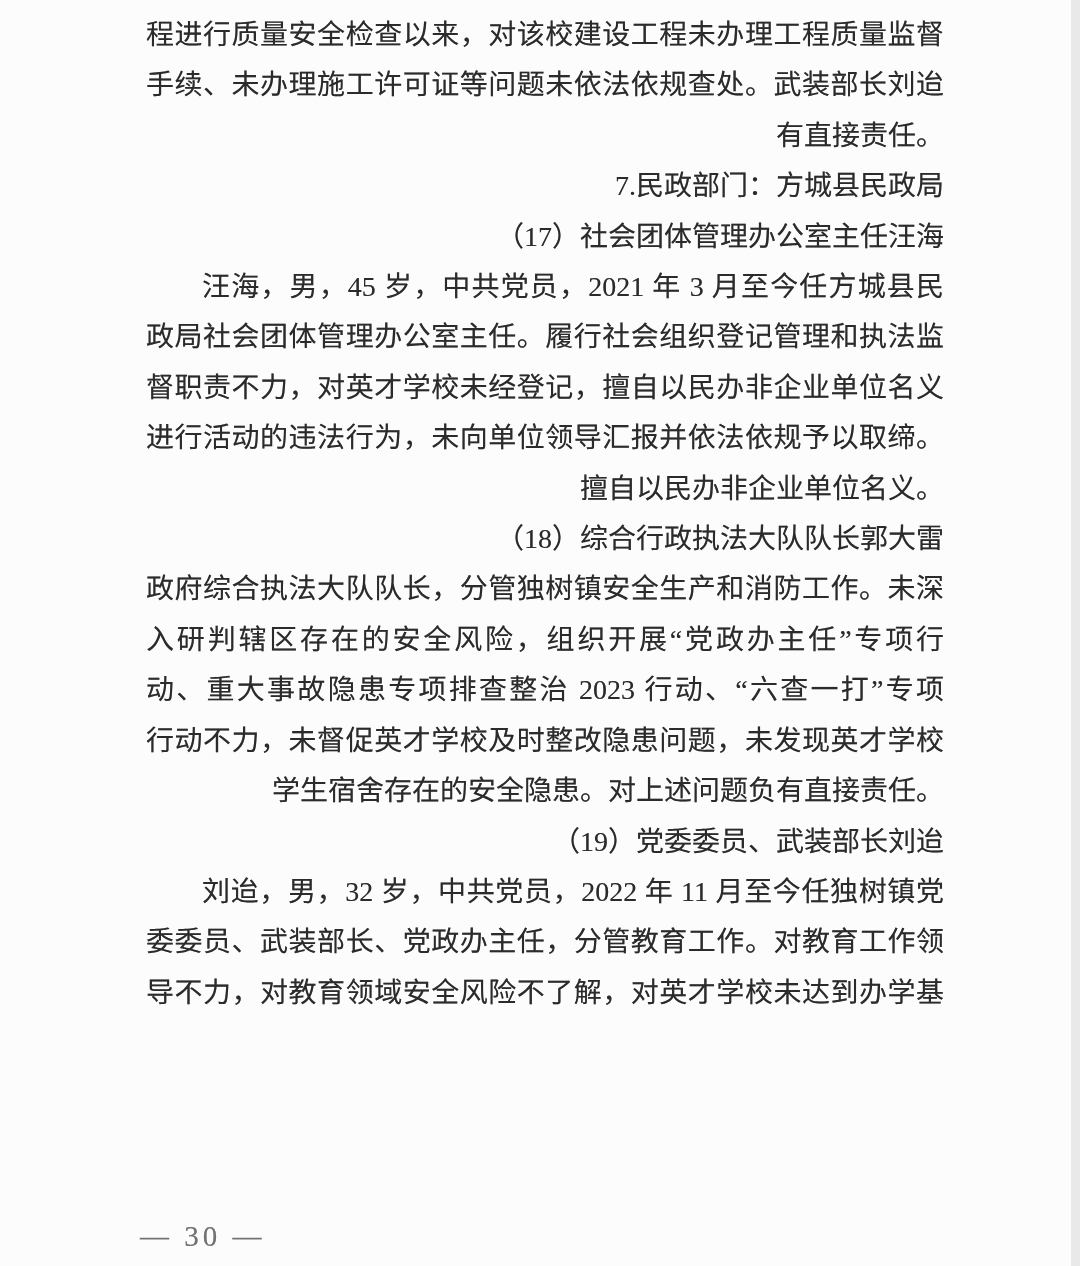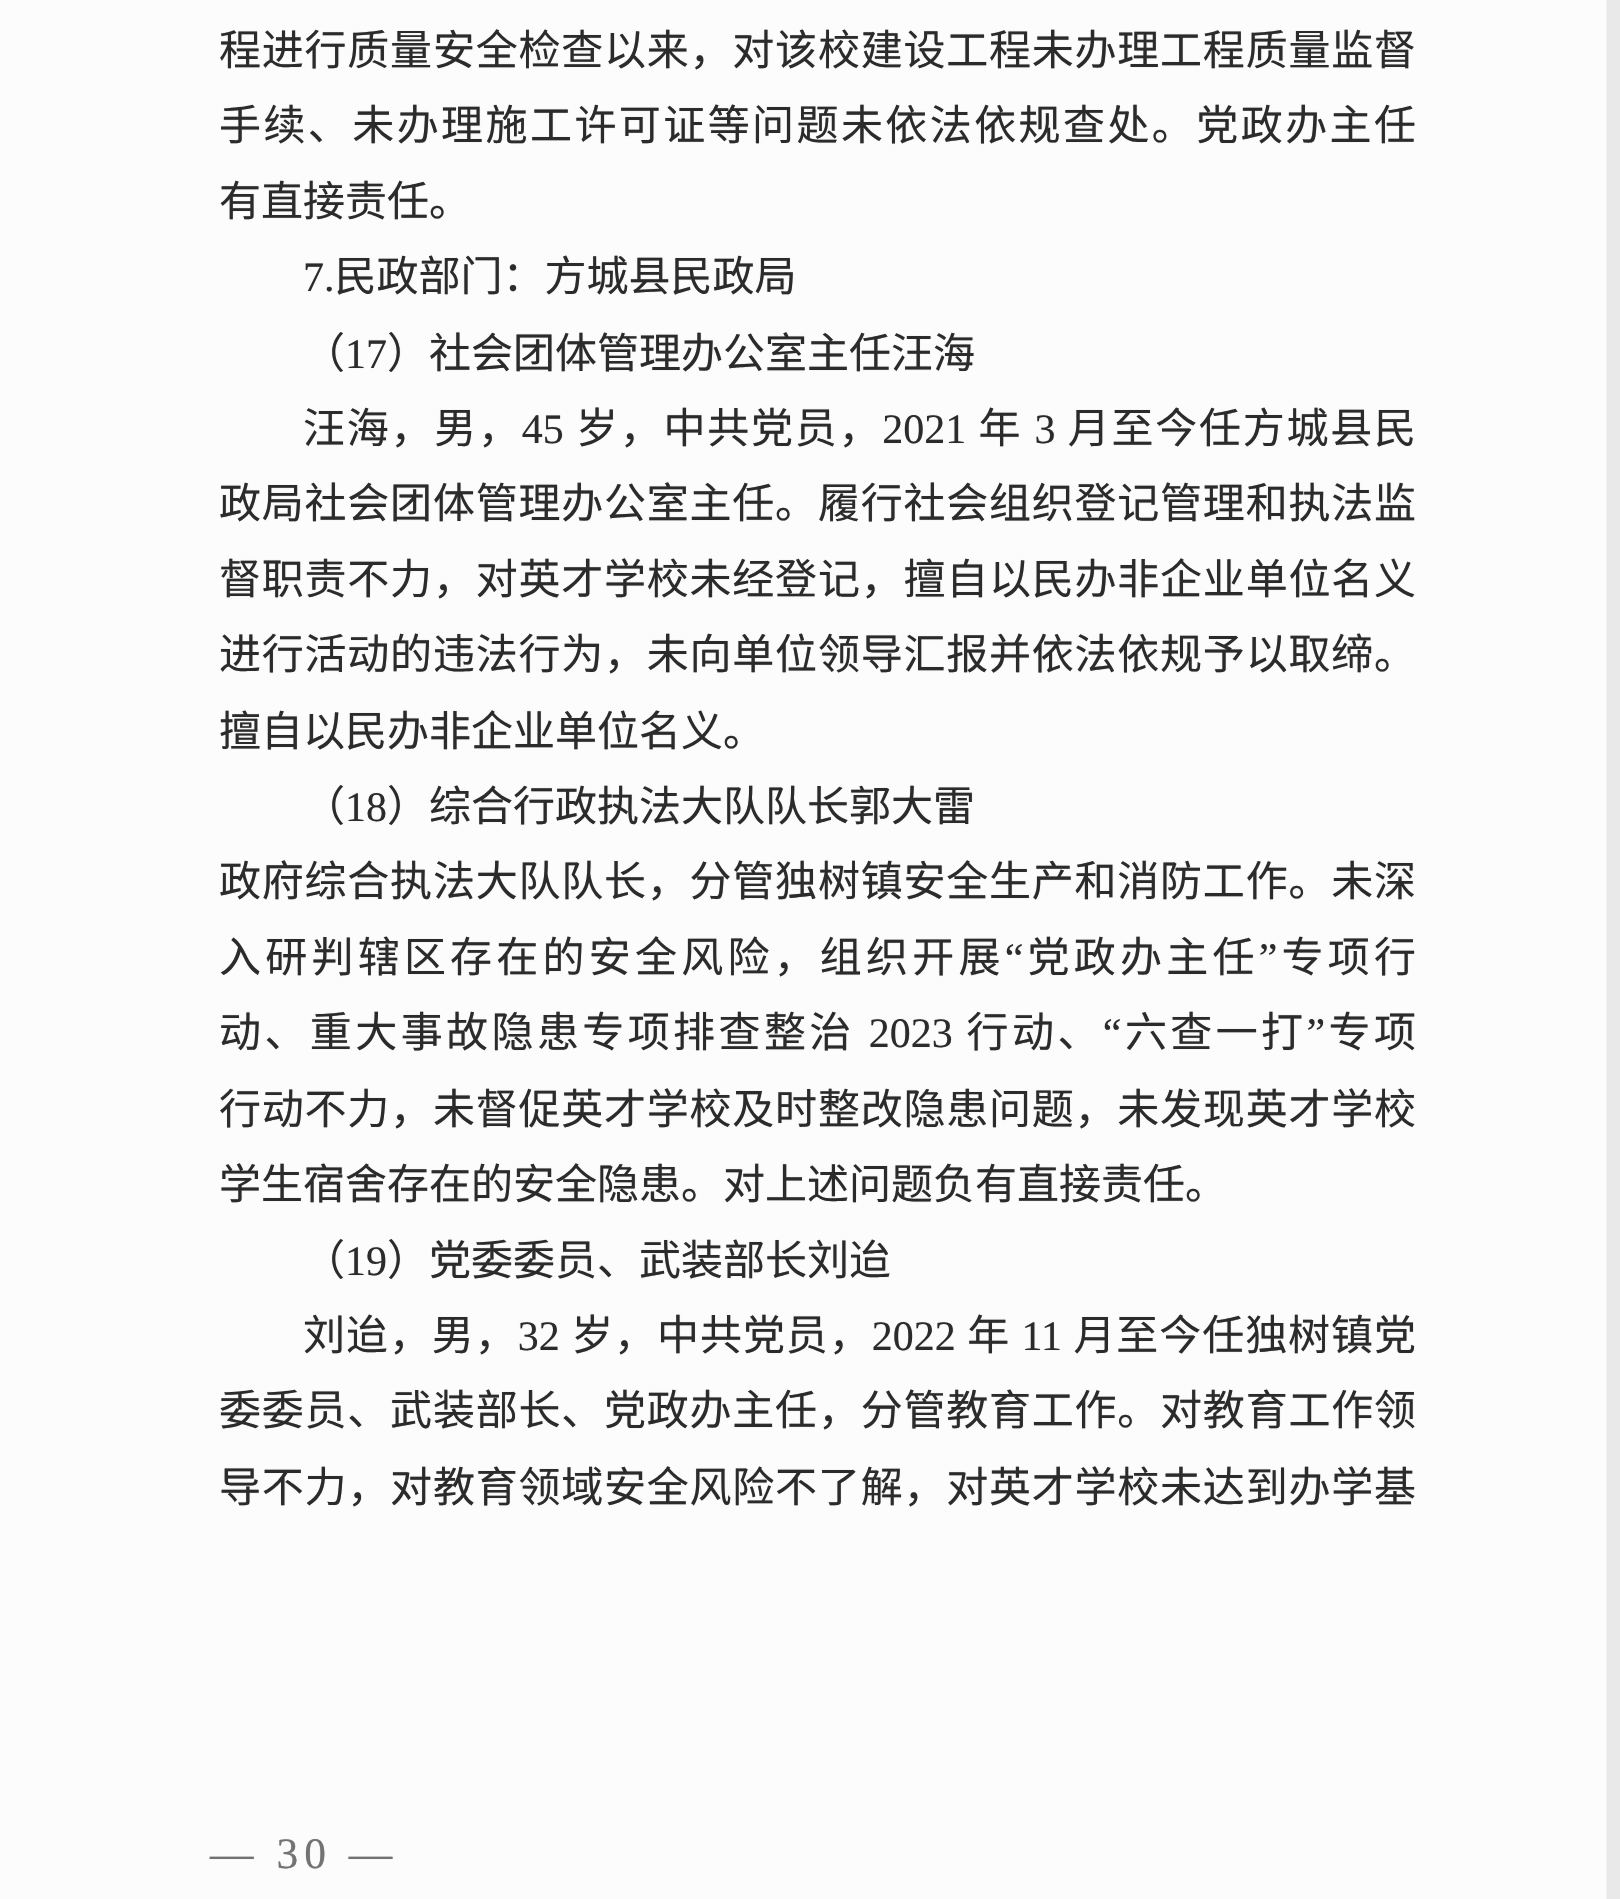--- a/index.html
+++ b/index.html
@@ -21,21 +21,21 @@
     left: 146px;
     top: 10px;
     width: 798px;
     font-size: 28px;
     line-height: 50.4px;
     text-shadow: 0 0 0.5px rgba(40,40,40,0.45);
   }
   .block { margin: 0; }
   .line {
     white-space: pre-wrap;
-    text-align: left;
+    text-align: right;
   }
   .line.fill {
     text-align: justify;
     text-align-last: justify;
     text-justify: inter-character;
   }
   .line.indent {
     text-indent: 2em;
   }
   .heading .line {
@@ -52,21 +52,21 @@
     text-shadow: 0 0 0.5px rgba(40,40,40,0.4);
   }
 </style>
 </head>
 <body>
 
 <div class="page">
   <div class="content">
       <div class="block paragraph">
         <div class="line fill">程进行质量安全检查以来，对该校建设工程未办理工程质量监督</div>
-        <div class="line fill">手续、未办理施工许可证等问题未依法依规查处。党政办主任</div>
+        <div class="line fill">手续、未办理施工许可证等问题未依法依规查处。武装部长刘迨</div>
         <div class="line">有直接责任。</div>
       </div>
       <div class="block heading">
         <div class="line indent">7.民政部门：方城县民政局</div>
       </div>
       <div class="block subheading">
         <div class="line indent">（17）社会团体管理办公室主任汪海</div>
       </div>
       <div class="block paragraph">
         <div class="line fill indent">汪海，男，45 岁，中共党员，2021 年 3 月至今任方城县民</div>

